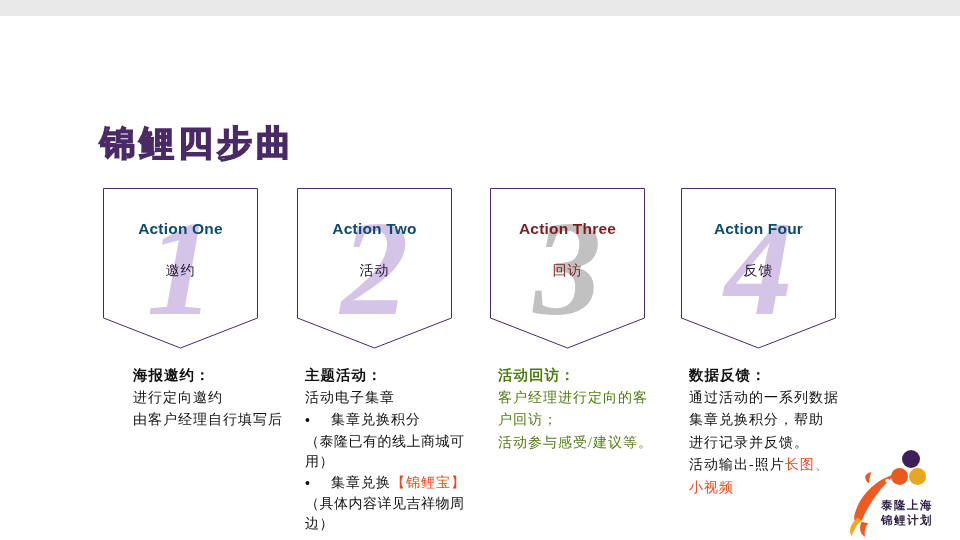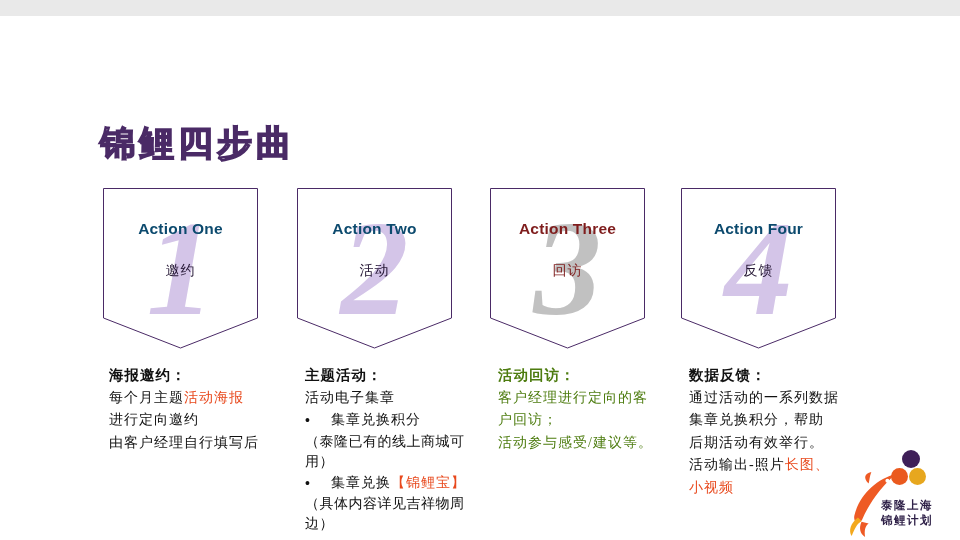--- a/index.html
+++ b/index.html
@@ -43,21 +43,21 @@
   }
   .muted .big-num { color:#c1c1c1; }
   .muted .action-label, .muted .keyword { color:#7f1d1d; }
 
   
   .desc {
     position:absolute; top:176px; left:8px; width:180px;
     font-family:"Liberation Serif", serif;
     color:#111111; font-size:14px; line-height:22.5px; letter-spacing:1px;
   }
-  .col1 .desc { left:6px; }
+  .col1 .desc { left:30px; }
   .d-head { font-weight:bold; font-size:14.5px; }
   .d-line { }
   .hl { color:#e8491d; }
   .d-bullet { display:flex; }
   .d-bullet .bdot { width:26px; flex:0 0 26px; font-family:"Liberation Sans",sans-serif; }
   .d-note { font-size:14px; line-height:20px; letter-spacing:0.5px; }
   .muted .desc { color:#4d7c0f; }
 
   
   .logo { position:absolute; left:845px; top:431px; width:110px; height:100px; }
@@ -84,21 +84,20 @@
     <div class="banner">
       <svg class="pennant" width="155" height="161" viewBox="0 0 155 161">
         <polygon points="0.5,0.5 154.5,0.5 154.5,130 77.5,160 0.5,130" fill="#ffffff" stroke="#4a2a66" stroke-width="1"></polygon>
       </svg>
       <div class="big-num">1</div>
       <div class="action-label">Action One</div>
       <div class="keyword">邀约</div>
     </div>
     <div class="desc">
       <div class="d-head">海报邀约：</div>
-      <div class="d-line"><span>每个月主题</span><span class="hl">活动海报</span></div>
       <div class="d-line">进行定向邀约</div>
       <div class="d-line">由客户经理自行填写后</div>
     </div>
   </div>
 
   <div class="col col2">
     <div class="banner">
       <svg class="pennant" width="155" height="161" viewBox="0 0 155 161">
         <polygon points="0.5,0.5 154.5,0.5 154.5,130 77.5,160 0.5,130" fill="#ffffff" stroke="#4a2a66" stroke-width="1"></polygon>
       </svg>
@@ -145,21 +144,21 @@
         <polygon points="0.5,0.5 154.5,0.5 154.5,130 77.5,160 0.5,130" fill="#ffffff" stroke="#4a2a66" stroke-width="1"></polygon>
       </svg>
       <div class="big-num">4</div>
       <div class="action-label">Action Four</div>
       <div class="keyword">反馈</div>
     </div>
     <div class="desc">
       <div class="d-head">数据反馈：</div>
       <div class="d-line">通过活动的一系列数据</div>
       <div class="d-line">集章兑换积分，帮助</div>
-      <div class="d-line">后期活动有效举行。</div>
+      <div class="d-line">进行记录并反馈。</div>
       <div class="d-line"><span>活动输出-照片</span><span class="hl">长图、</span></div>
       <div class="d-line hl">小视频</div>
     </div>
   </div>
 
   <div class="logo">
     <svg class="fish" width="54" height="66" viewBox="0 0 60 74">
       <path d="M55,3 C32,9 13,28 8,50 C6.5,57 12,61 16.5,55 C24,37 38,17 55,3 Z" fill="#ee5a24"></path>
       <path d="M24,14 C18,8 19,3 27,1 C25,6 25,10 24,14 Z" fill="#ee5a24"></path>
       <path d="M12,52 C4,58 1,67 5,73 C8,65 11,59 16,56 Z" fill="#f3a81c"></path>

